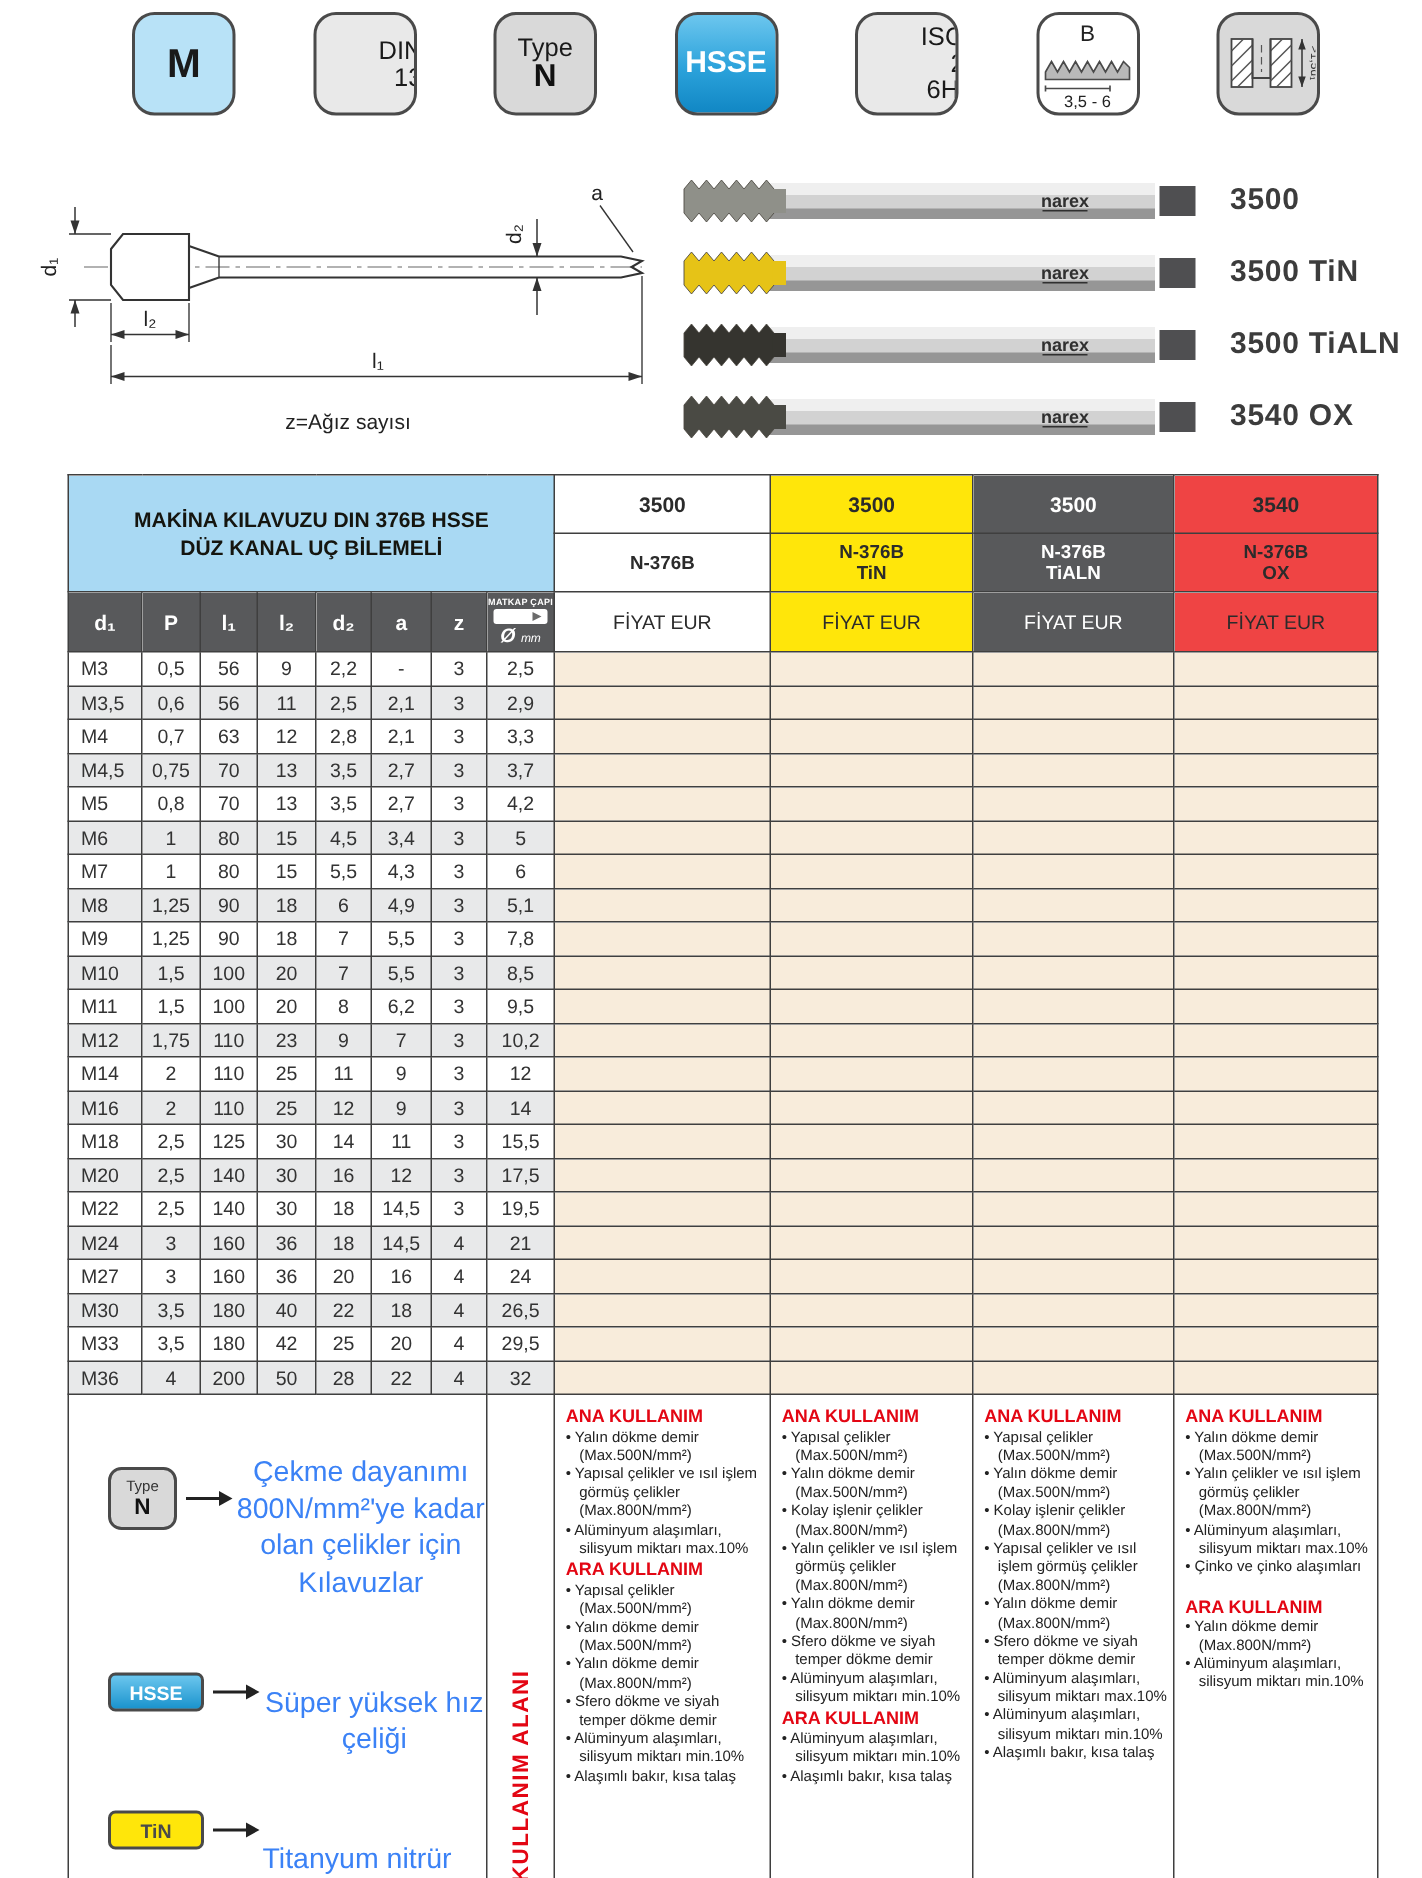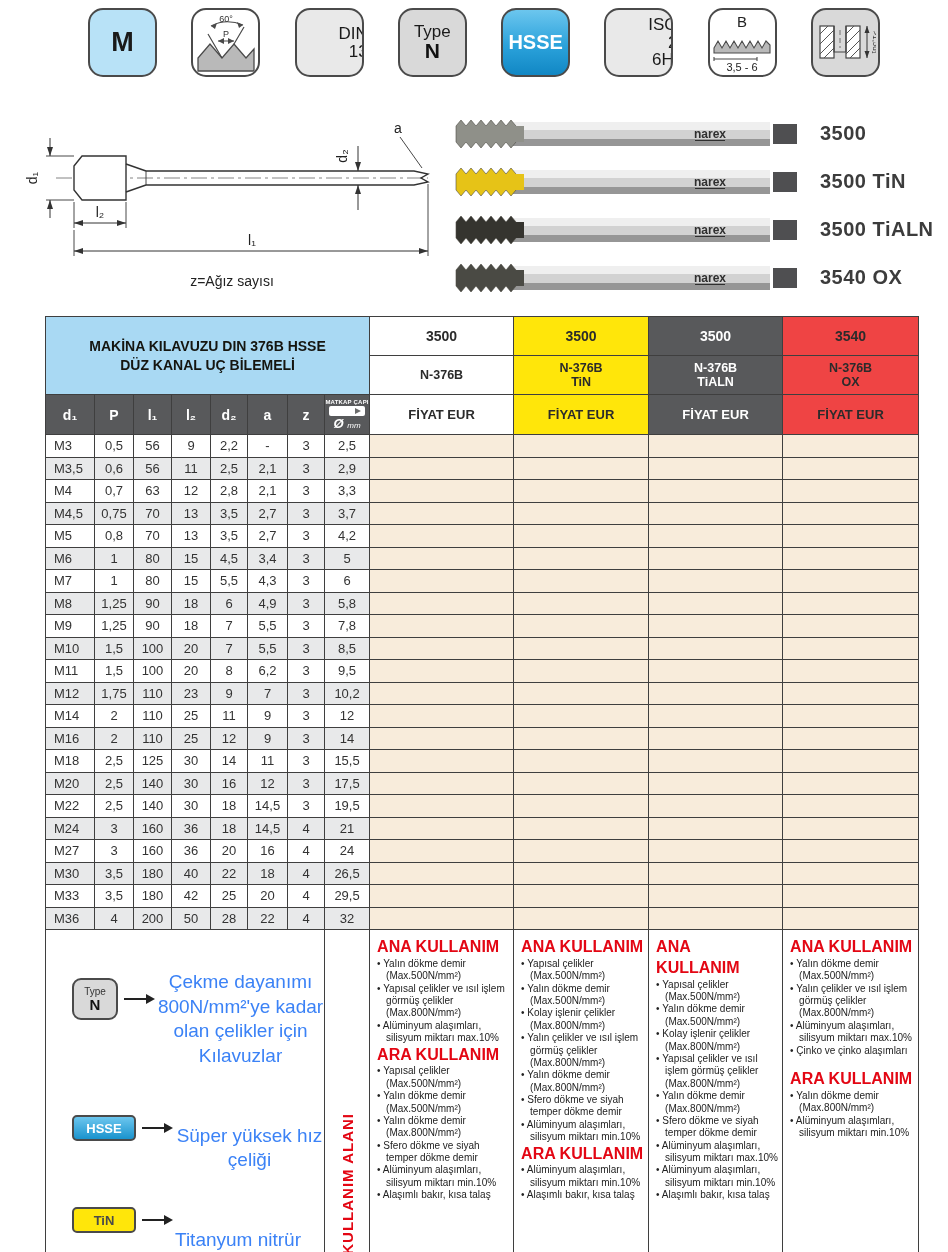--- a/index.html
+++ b/index.html
@@ -38,21 +38,21 @@
   .title-cell { background:#a9d9f3; color:#15150f; font-size:15.5px; font-weight:bold;
                 line-height:1.35; }
   .hdr-models th { height:39px; font-size:14px; font-weight:bold; }
   .hdr-series th { height:39px; font-size:12.5px; font-weight:bold; line-height:1.15; }
   .hdr-cols th   { height:40px; }
   .pc-a { background:#ffffff; color:#2b2b2b; }
   .pc-b { background:#ffe60a; color:#2b2b2b; }
   .pc-c { background:#58595b; color:#ffffff; }
   .pc-d { background:#ef4444; color:#2b2b2b; }
   .col-hdr { background:#58595b; color:#fff; font-size:14px; font-weight:bold; }
-  .fiyat { font-size:13px; font-weight:bold; }
+  .fiyat { font-size:13px; font-weight:normal; }
   .drill-hdr { background:#58595b; color:#fff; padding:1px 0; }
   .drill-cap { font-size:6px; line-height:1.1; letter-spacing:.2px; }
   .drill-bar { width:36px; height:10px; background:#fff; border-radius:2px; margin:1px auto;
                position:relative; }
   .drill-bar::after { content:""; position:absolute; right:4px; top:2px; width:0; height:0;
                border-left:6px solid #6b6b6b; border-top:3px solid transparent;
                border-bottom:3px solid transparent; }
   .drill-dia { font-size:13px; font-weight:bold; line-height:1;font-style:italic; }
   .drill-dia .unit { font-size:8px; font-weight:normal; }
   tbody td { height:22.5px; font-size:13px; color:#333; background:#fff; }
@@ -80,43 +80,31 @@
   .lg-arrow .line { width:22px; height:2px; background:#222; }
   .lg-arrow .head { width:0; height:0; border-left:9px solid #222;
                     border-top:5px solid transparent; border-bottom:5px solid transparent; }
   .lg-text { font-size:19px; color:#3b82f6; line-height:1.3; max-width:215px;margin-top:40px; }
 
   .vert-cell { vertical-align:middle !important; }
   .vert-label { writing-mode:vertical-rl; transform:rotate(180deg); margin:0 auto;
                 font-size:15px; font-weight:bold; color:#e30613; letter-spacing:1px; }
 
   .usage-cell { padding:7px 4px 0 7px; text-align:left; }
-  .u-title { color:#e30613; font-weight:bold; font-size:16px; line-height:1.3; }
+  .u-title { color:#e30613; font-weight:bold; font-size:12px; line-height:1.3; }
   .u-title.gap { margin-top:12px; }
   .u-item { font-size:10px; line-height:1.24; color:#222;
             padding-left:9px; text-indent:-9px; }
 </style>
 </head>
 <body>
 
 <div class="icon-row">
   <div class="badge blue">
     <span class="big">M</span>
-  </div>
-  <div class="badge white">
-    <svg width="62" height="62" viewBox="0 0 62 62">
-      <path d="M3,59 L3,46 L15,32 L27,46 L39,32 L51,46 L59,37 L59,59 Z" fill="#b9b9b9" stroke="#4a4a4a" stroke-width="1.3"></path>
-      <path d="M27,46 L13,22 M39,32 L49,15" fill="none" stroke="#4a4a4a" stroke-width="1.2"></path>
-      <path d="M16,14 Q31,6 48,13" fill="none" stroke="#4a4a4a" stroke-width="1.2"></path>
-      <path d="M16,14 L22,11 L20,17 Z M48,13 L42,10 L44,16 Z" fill="#4a4a4a"></path>
-      <line x1="23" y1="29" x2="39" y2="29" stroke="#4a4a4a" stroke-width="1.2"></line>
-      <path d="M23,29 L29,26 L29,32 Z M39,29 L33,26 L33,32 Z" fill="#4a4a4a"></path>
-      <text x="31" y="10" text-anchor="middle" font-size="9" fill="#333">60°</text>
-      <text x="31" y="25" text-anchor="middle" font-size="9" fill="#333">P</text>
-    </svg>
   </div>
   <div class="badge gray1">
     <span class="mid">DIN 13</span>
   </div>
   <div class="badge gray2">
     <span class="typeline">Type</span>
     <span class="typeN">N</span>
   </div>
   <div class="badge hsse">
     <span class="big">HSSE</span>
@@ -397,21 +385,21 @@
           <td class="price-cell"></td>
         </tr>
         <tr class="alt">
           <td class="size-col">M8</td>
           <td>1,25</td>
           <td>90</td>
           <td>18</td>
           <td>6</td>
           <td>4,9</td>
           <td>3</td>
-          <td>5,8</td>
+          <td>5,1</td>
           <td class="price-cell"></td>
           <td class="price-cell"></td>
           <td class="price-cell"></td>
           <td class="price-cell"></td>
         </tr>
         <tr>
           <td class="size-col">M9</td>
           <td>1,25</td>
           <td>90</td>
           <td>18</td>

